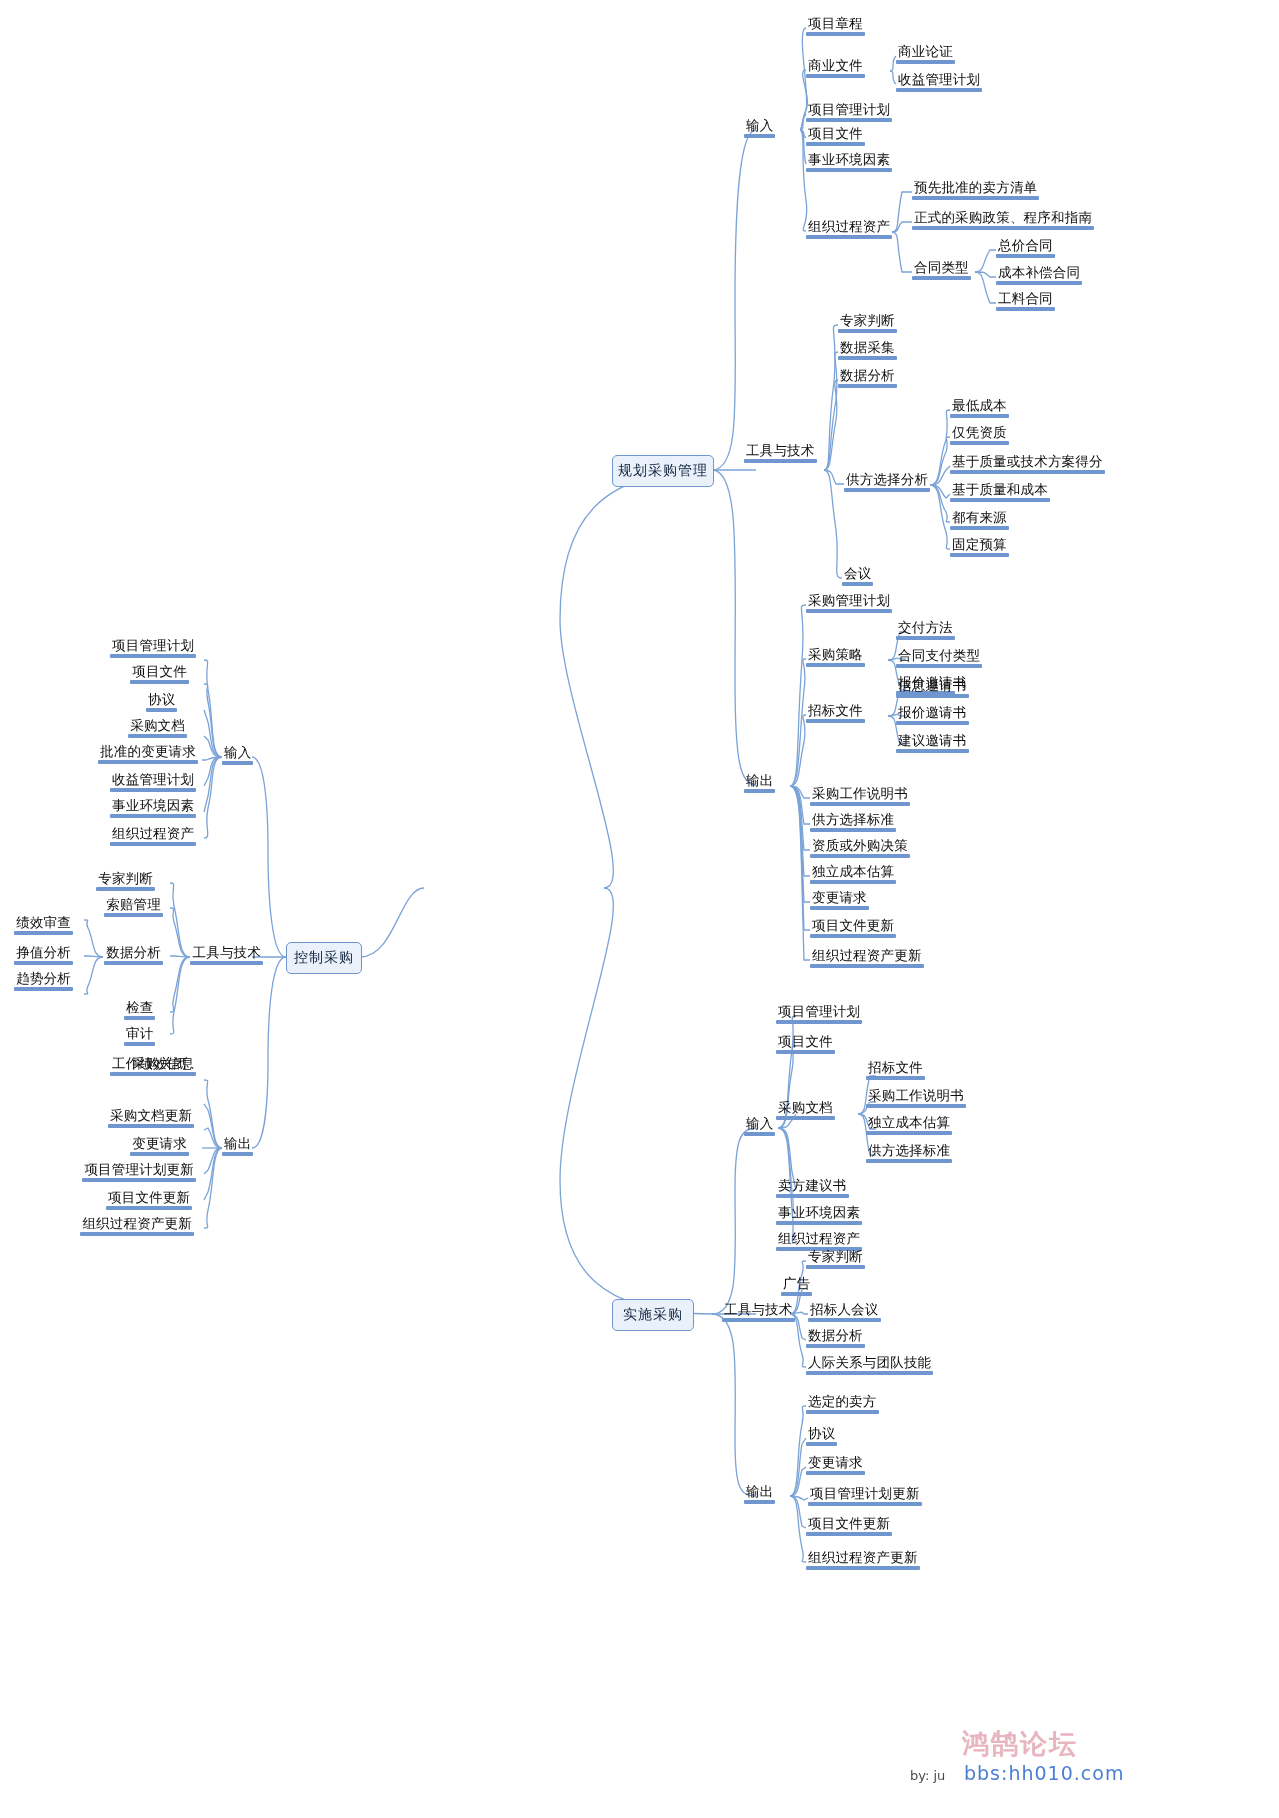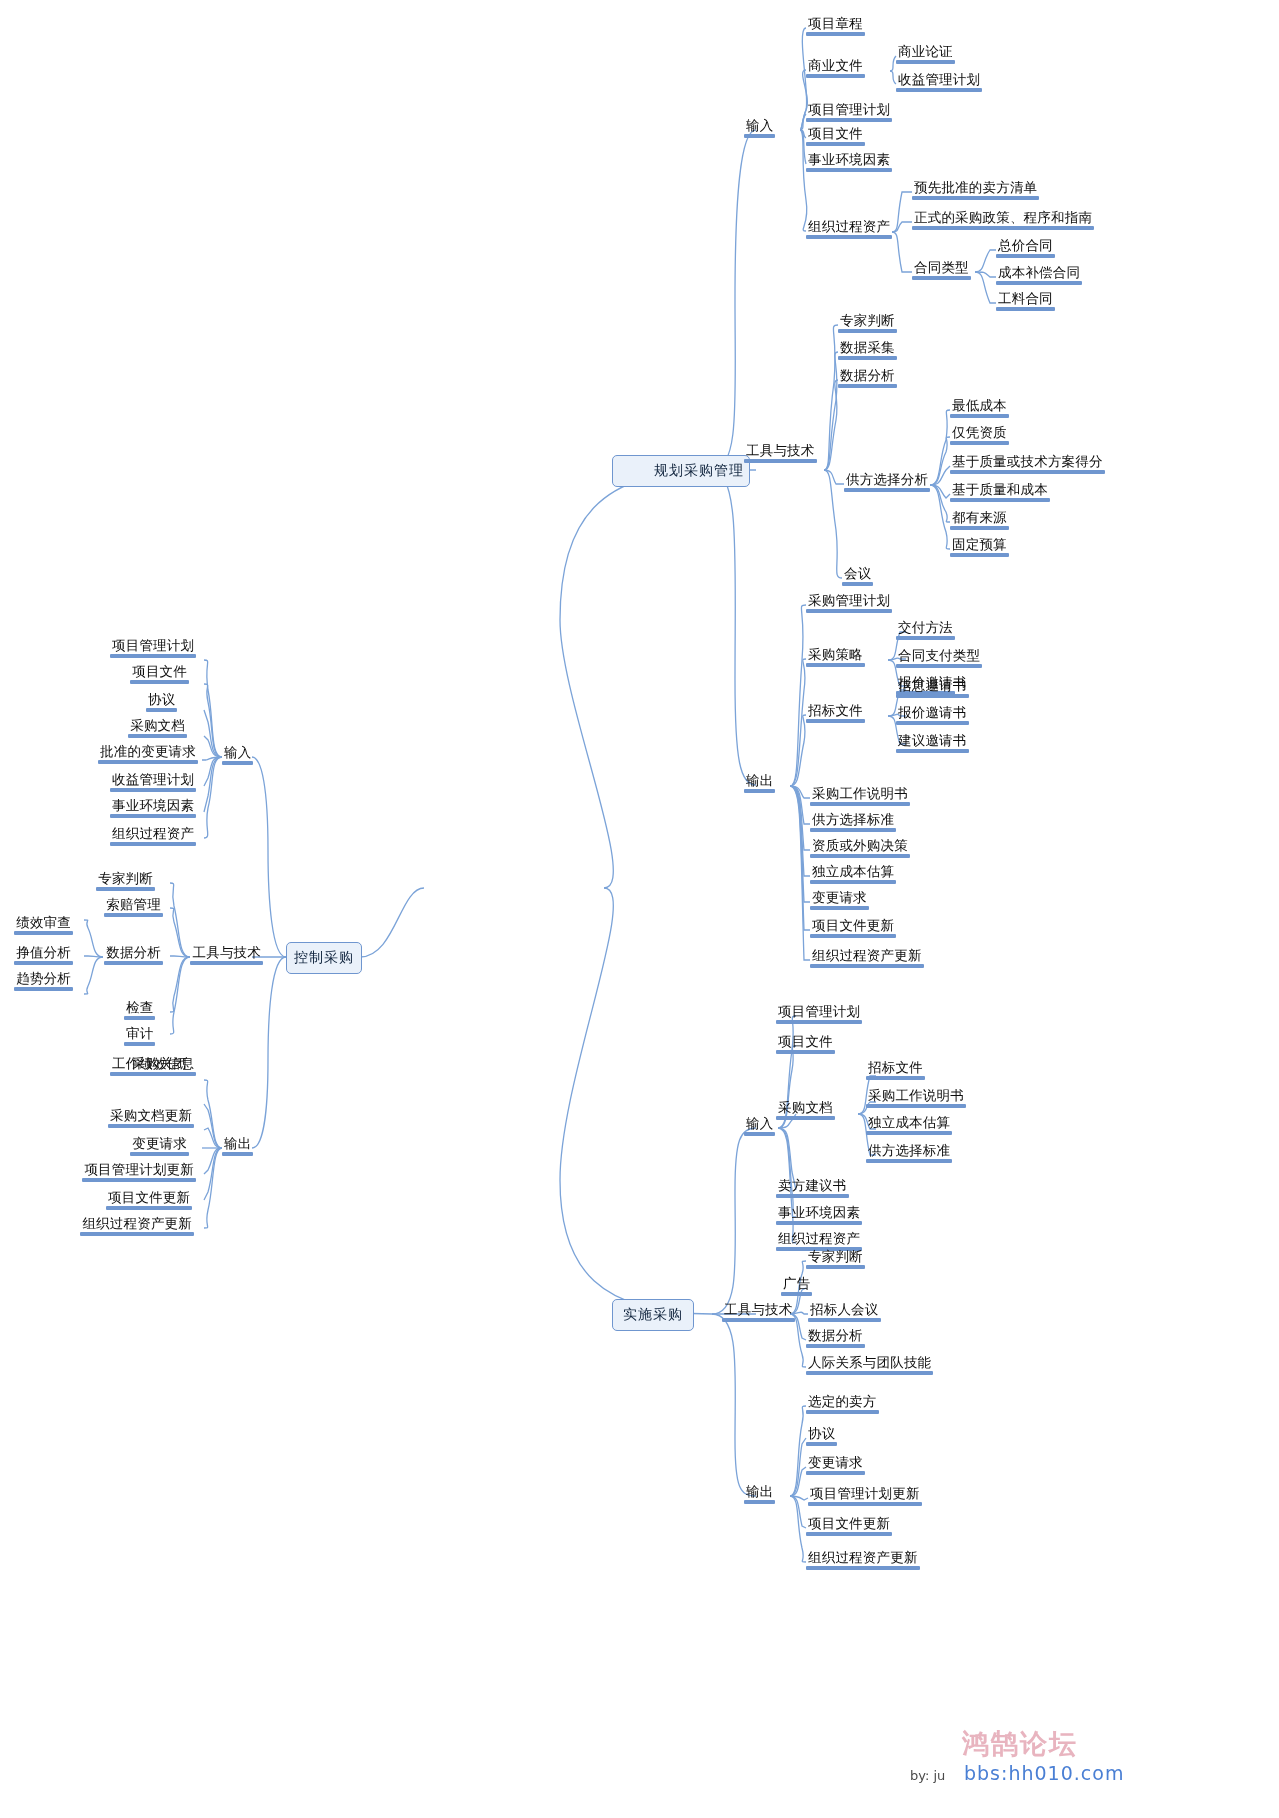--- a/index.html
+++ b/index.html
@@ -144,21 +144,21 @@
       <path d="M222 1148 C 212 1148 214 1128 208 1110 L 204 1104"></path>
       <path d="M222 1148 C 212 1148 214 1138 208 1128 L 204 1130"></path>
       <path d="M222 1148 C 212 1148 212 1148 206 1148 L 202 1148"></path>
       <path d="M222 1148 C 212 1148 214 1158 208 1170 L 204 1174"></path>
       <path d="M222 1148 C 212 1148 214 1172 208 1192 L 204 1200"></path>
       <path d="M222 1148 C 212 1148 214 1186 208 1210 C 204 1228 212 1228 204 1228"></path>
     </g>
   </svg>
 
 
-  <div class="l2" style="left:612px;top:455px;width:100px;height:30px;padding-left:36px;">
+  <div class="l2" style="left:612px;top:455px;width:100px;height:30px;">
     <span>规划采购管理</span>
   </div>
   <div class="l2" style="left:612px;top:1299px;width:80px;height:30px;">
     <span>实施采购</span>
   </div>
   <div class="l2" style="left:286px;top:942px;width:74px;height:30px;">
     <span>控制采购</span>
   </div>
 
   <div class="node" style="left:744px;top:118px;">
@@ -167,21 +167,21 @@
     </div>
 
   <div class="node" style="left:806px;top:16px;">
     <span class="t">项目章程</span>
       <span class="ul" style="width: 59px;"></span>
     </div>
   <div class="node" style="left:806px;top:58px;">
     <span class="t">商业文件</span>
       <span class="ul" style="width: 59px;"></span>
     </div>
-  <div class="node" style="left:896px;top:44px;">
+  <div class="node" style="left:896px;top:44px;text-align:center;">
     <span class="t">商业论证</span>
       <span class="ul" style="width: 59px;"></span>
     </div>
   <div class="node" style="left:896px;top:72px;">
     <span class="t">收益管理计划</span>
       <span class="ul" style="width: 86px;"></span>
     </div>
   <div class="node" style="left:806px;top:102px;">
     <span class="t">项目管理计划</span>
       <span class="ul" style="width: 86px;"></span>

